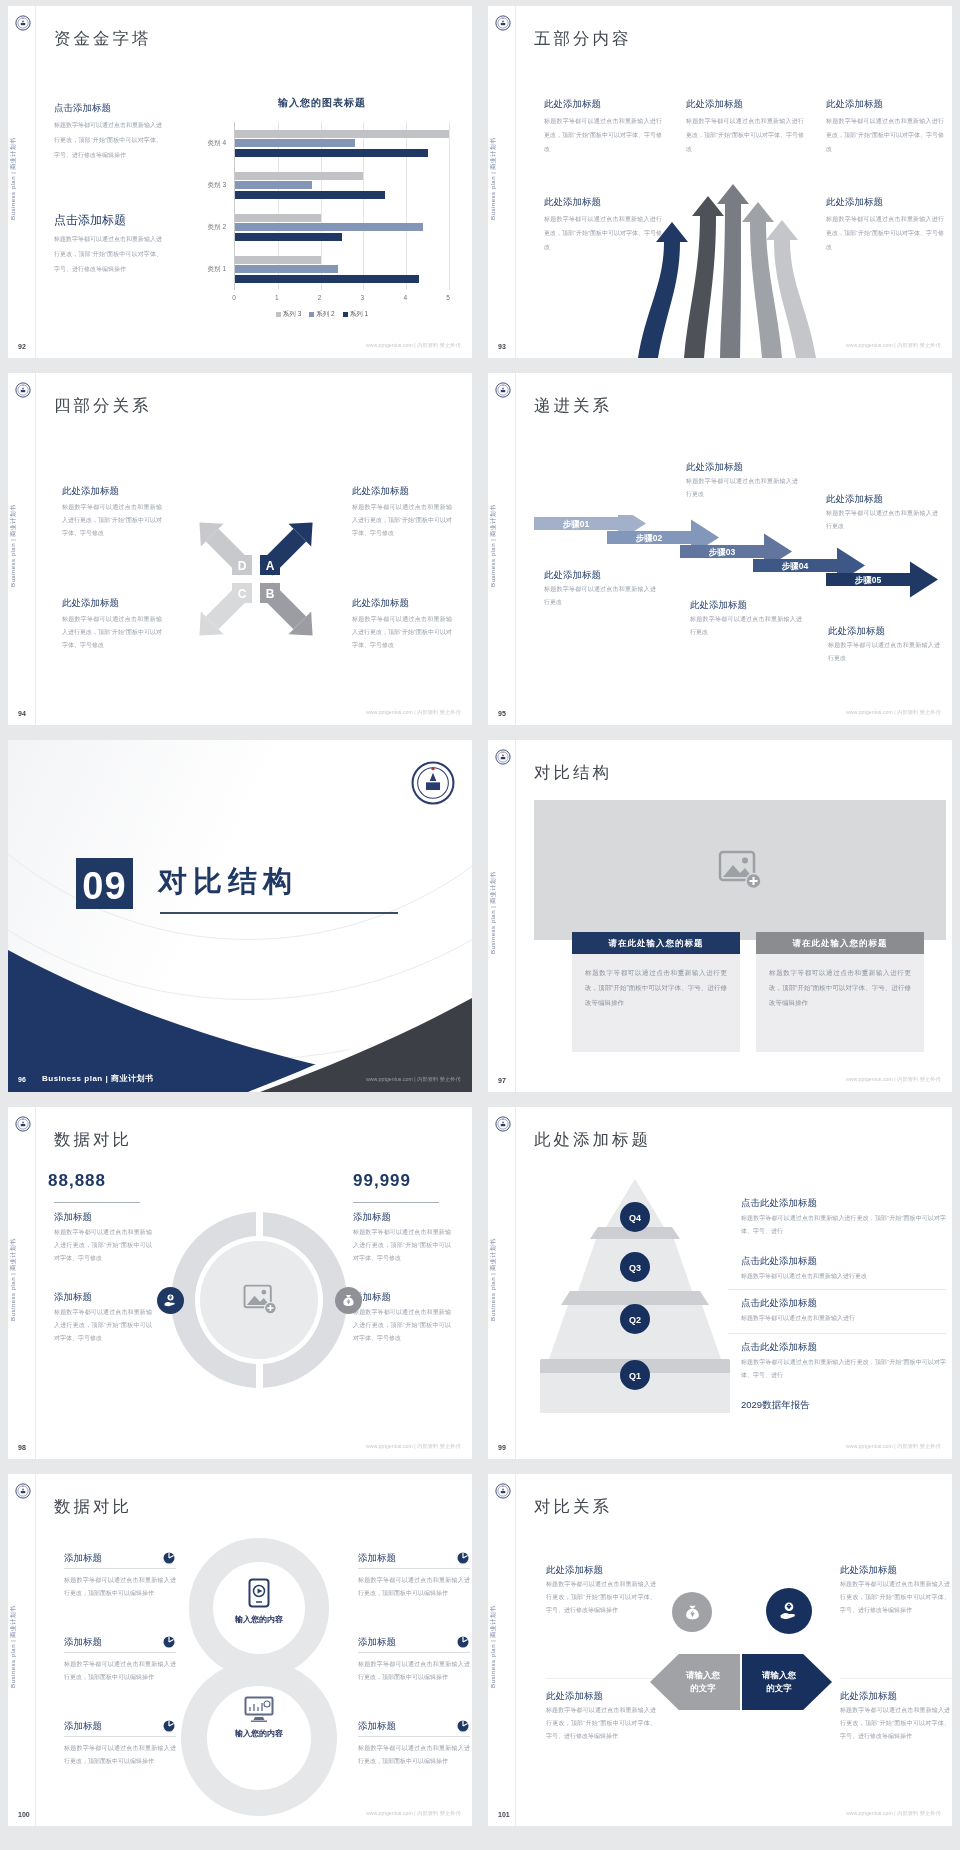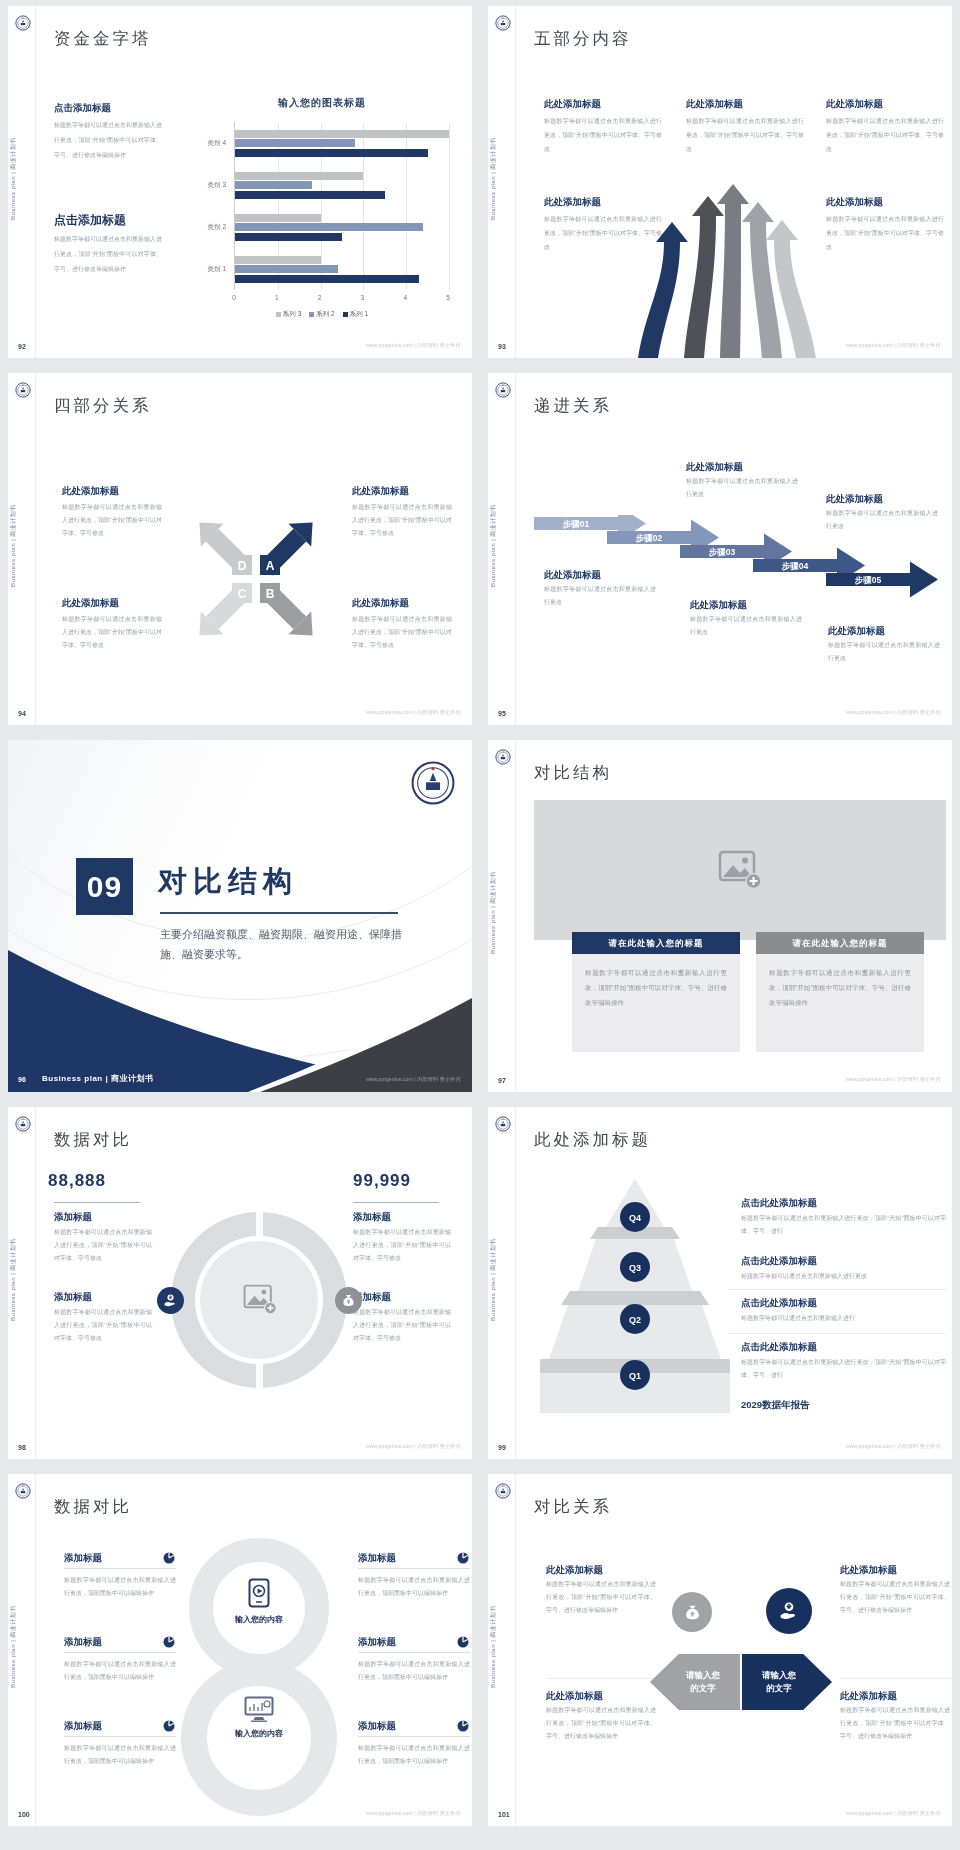--- a/index.html
+++ b/index.html
@@ -9,39 +9,39 @@
 .slide{position:relative;width:464px;height:352px;background:#fff;overflow:hidden}
 .abs{position:absolute}
 
 .emblem{position:absolute;left:7px;top:9px;width:16px;height:16px}
 .side{position:absolute;left:-47px;top:168px;width:104px;transform:rotate(-90deg);font-size:6px;color:#7581a0;text-align:center;letter-spacing:.5px;white-space:nowrap}
 .vline{position:absolute;left:27px;top:0;bottom:0;width:1px;background:#ebecee}
 .stitle{position:absolute;left:46px;top:22px;font-size:16.5px;color:#41464f;letter-spacing:3px}
 .pg{position:absolute;left:10px;bottom:8px;font-size:7px;font-weight:bold;color:#41464f}
 .url{position:absolute;right:11px;bottom:8px;font-size:6px;color:#c6c9ce;transform:scale(.88);transform-origin:right bottom;white-space:nowrap}
 
-.bt{position:absolute;font-size:9.5px;font-weight:bold;color:#1f3864;white-space:nowrap}
+.bt{position:absolute;font-size:9.5px;font-weight:normal;color:#1f3864;white-space:nowrap}
 .bb{position:absolute;font-size:6px;line-height:13px;color:#9aa0aa;text-align:justify}
 
 .c92{position:absolute;left:168px;top:90px;width:292px;height:230px}
 .c92t{font-size:10px;color:#2f4569;text-align:center;letter-spacing:1px;font-weight:bold}
 .c92plot{position:absolute;left:58px;top:26px;width:214px;height:168px;border-left:1px solid #c9cbce}
 .c92-grid{position:absolute;top:0;width:1px;height:100%;background:#e4e5e7}
 .c92-bar{position:absolute;left:0;height:8px}
 .c92cats{position:absolute;left:0;top:26px;width:54px;height:168px}
 .c92-cat{position:absolute;right:4px;font-size:6.5px;color:#707276;white-space:nowrap}
 .c92ticks{position:absolute;left:58px;top:198px;width:214px;height:10px}
 .c92-tick{position:absolute;transform:translateX(-50%);font-size:6.5px;color:#707276}
 .c92legend{position:absolute;left:0;top:214px;width:100%;text-align:center;font-size:6.5px;color:#5c5e63}
 .c92-li{margin:0 4px;white-space:nowrap}
 .c92-sq{display:inline-block;width:5px;height:5px;margin-right:2px;vertical-align:middle}
 
 .cover{background:linear-gradient(115deg,#f3f4f6 0%,#ffffff 45%)}
 .arc{position:absolute;border-radius:50%;border:1px solid #e9ebed}
-.numbox{position:absolute;left:68px;top:118px;width:57px;height:57px;background:#1f3864;color:#fff;font-size:30px;font-weight:bold;text-align:center;line-height:57px;letter-spacing:1px}
+.numbox{position:absolute;left:68px;top:118px;width:57px;height:51px;background:#1f3864;color:#fff;font-size:38px;font-weight:bold;text-align:center;line-height:57px;letter-spacing:1px}
 .covtitle{position:absolute;left:150px;top:122px;font-size:29px;font-weight:bold;color:#1f3864;letter-spacing:6px}
 .covrule{position:absolute;left:152px;top:172px;width:238px;height:2px;background:#3c4c68}
 .covsub{position:absolute;left:152px;top:184px;width:256px;font-size:11px;line-height:1.85;color:#4f5a68}
 .covpg{position:absolute;left:10px;bottom:9px;font-size:7px;font-weight:bold;color:#fff}
 .covlab{position:absolute;left:34px;bottom:8px;font-size:8px;font-weight:bold;color:#fff;letter-spacing:.5px}
 .covurl{position:absolute;right:11px;bottom:8px;font-size:6px;color:#9a9da3;transform:scale(.88);transform-origin:right bottom;white-space:nowrap}
 
 .ph97{position:absolute;left:46px;top:60px;width:412px;height:140px;background:#d8d9db}
 .bar97{position:absolute;top:192px;width:168px;height:22px;color:#fff;font-size:8.5px;font-weight:bold;text-align:center;line-height:22px;letter-spacing:1px}
 .panel97{position:absolute;top:214px;width:168px;height:98px;background:#ededef;padding:11px 13px;font-size:6.5px;line-height:15px;color:#8d939e;text-align:justify}
@@ -286,21 +286,20 @@
   <svg class="abs" style="right:16px;top:20px;width:46px;height:46px" viewBox="0 0 36 36">
         <circle cx="18" cy="18" r="16" fill="none" stroke="#2b3c6e" stroke-width="1.6"></circle>
         <circle cx="18" cy="18" r="12" fill="none" stroke="#2b3c6e" stroke-width=".8"></circle>
         <path d="M18 10l2.6 6.5h-5.2z" fill="#2b3c6e"></path>
         <rect x="12.5" y="17.5" width="11" height="6" fill="#2b3c6e"></rect>
         <circle cx="18" cy="6.8" r="1.3" fill="#b23a3a"></circle>
       </svg>
   <div class="numbox">09</div>
   <div class="covtitle">对比结构</div>
   <div class="covrule"></div>
-  <div class="covsub">主要介绍融资额度、融资期限、融资用途、保障措施、融资要求等。</div>
   <div class="covpg">96</div>
   <div class="covlab">Business plan | 商业计划书</div>
   <div class="covurl">www.pptgenius.com | 内部资料 禁止外传</div>
 </div>
 
 <div class="slide">
   <svg class="emblem" viewBox="0 0 36 36">
         <circle cx="18" cy="18" r="16" fill="none" stroke="#2b3c6e" stroke-width="2"></circle>
         <circle cx="18" cy="18" r="11.5" fill="none" stroke="#2b3c6e" stroke-width="1"></circle>
         <path d="M18 11l2.2 5.5h-4.4z" fill="#2b3c6e"></path>

